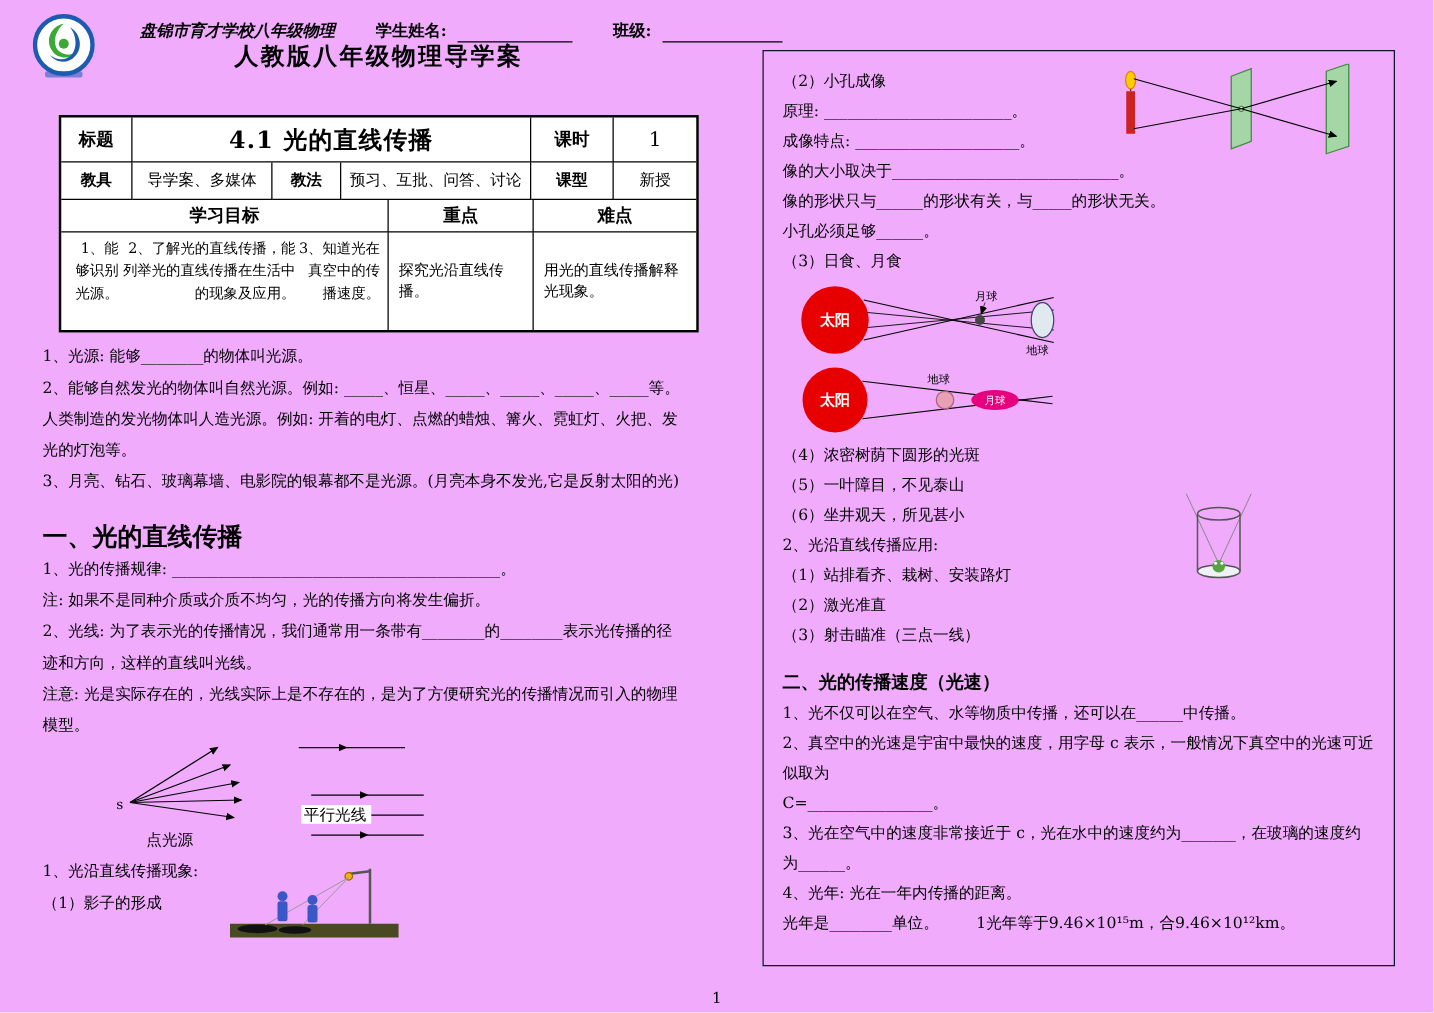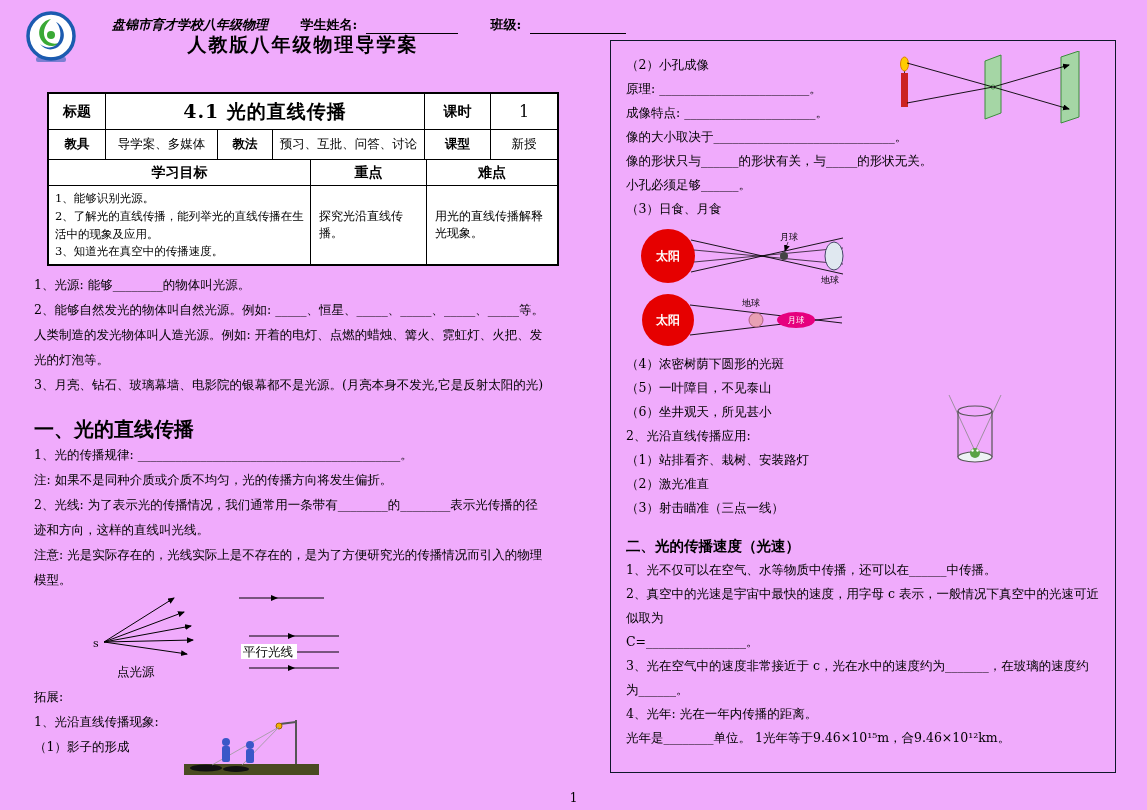--- a/index.html
+++ b/index.html
@@ -23,21 +23,21 @@
   .trow { display:flex; }
   .tcell { border-right:1px solid #000; border-bottom:1px solid #000; display:flex; align-items:center; justify-content:center; text-align:center; overflow:hidden; }
   .tcell.last { border-right:none; }
   .trow.lastrow .tcell { border-bottom:none; }
   .lab { font-weight:bold; font-size:14px; }
   .r1 .tcell { height:36px; }
   .r2 .tcell { height:30px; font-size:12.5px; }
   .r3 .tcell { height:26px; }
   .r4 .tcell { height:78px; }
   .title-cell { font-size:19px; font-weight:bold; letter-spacing:1px; }
-  .goals-cell { flex-direction:column; align-items:flex-start; justify-content:flex-start; text-align:left;
+  .goals-cell { align-items:flex-start; justify-content:flex-start; text-align:right;
                 padding:4px 6px; font-size:11.5px; line-height:1.55; }
   .small-val { font-size:12px; padding:4px 8px; justify-content:flex-start; text-align:left; }
 
   
   .left-body { position:absolute; left:34px; top:272px; width:515px; font-size:12.5px; line-height:25px; }
   .bp { }
   .lh1 { font-weight:bold; font-size:20px; margin-top:20px; }
   .diagrams { position:relative; height:92px; }
   .diagrams svg { position:absolute; left:55px; top:0; }
   .p10row { position:relative; height:50px; }
@@ -145,21 +145,20 @@
         <line x1="205" y1="44" x2="250" y2="44" stroke="#000" stroke-width="1"></line>
         <line x1="160" y1="60" x2="205" y2="60" stroke="#000" stroke-width="1" marker-end="url(#arw)"></line>
         <line x1="205" y1="60" x2="250" y2="60" stroke="#000" stroke-width="1"></line>
         <line x1="160" y1="76" x2="205" y2="76" stroke="#000" stroke-width="1" marker-end="url(#arw)"></line>
         <line x1="205" y1="76" x2="250" y2="76" stroke="#000" stroke-width="1"></line>
         <rect x="152" y="52" width="56" height="15" fill="#ffffff"></rect>
         <text x="154" y="64" font-size="12.5">平行光线</text>
       </svg>
     </div>
 
-    <div class="bp">拓展:</div>
     <div class="bp">1、光沿直线传播现象:</div>
 
     <div class="p10row">
       <div class="bp">（1）影子的形成</div>
       <svg class="shadow-svg" width="135" height="68" viewBox="0 0 135 68">
         <rect x="0" y="52" width="135" height="11" fill="#4a4a22"></rect>
         <ellipse cx="22" cy="56" rx="16" ry="3.5" fill="#111"></ellipse>
         <ellipse cx="52" cy="57" rx="13" ry="3" fill="#111"></ellipse>
         <line x1="112" y1="8" x2="112" y2="52" stroke="#555" stroke-width="2"></line>
         <line x1="112" y1="10" x2="96" y2="12" stroke="#555" stroke-width="2"></line>
@@ -244,18 +243,18 @@
     <div class="rp">（3）射击瞄准（三点一线）</div>
 
     <div class="rh2">二、光的传播速度（光速）</div>
     <div class="rp">1、光不仅可以在空气、水等物质中传播，还可以在______中传播。</div>
     <div class="rp">2、真空中的光速是宇宙中最快的速度，用字母 c 表示，一般情况下真空中的光速可近似取为</div>
     <div class="rp">C=________________。</div>
     <div class="rp">3、光在空气中的速度非常接近于 c，光在水中的速度约为_______，在玻璃的速度约为______。</div>
     <div class="rp">4、光年: 光在一年内传播的距离。</div>
     <div class="rp">
       <span>光年是________单位。</span>
-      <span style="">1光年等于9.46×10¹⁵m，合9.46×10¹²km。</span>
+      <span style="margin-left:26px">1光年等于9.46×10¹⁵m，合9.46×10¹²km。</span>
     </div>
   </div>
 
   <div class="pageno">1</div>
 </div>
 
 </body></html>

